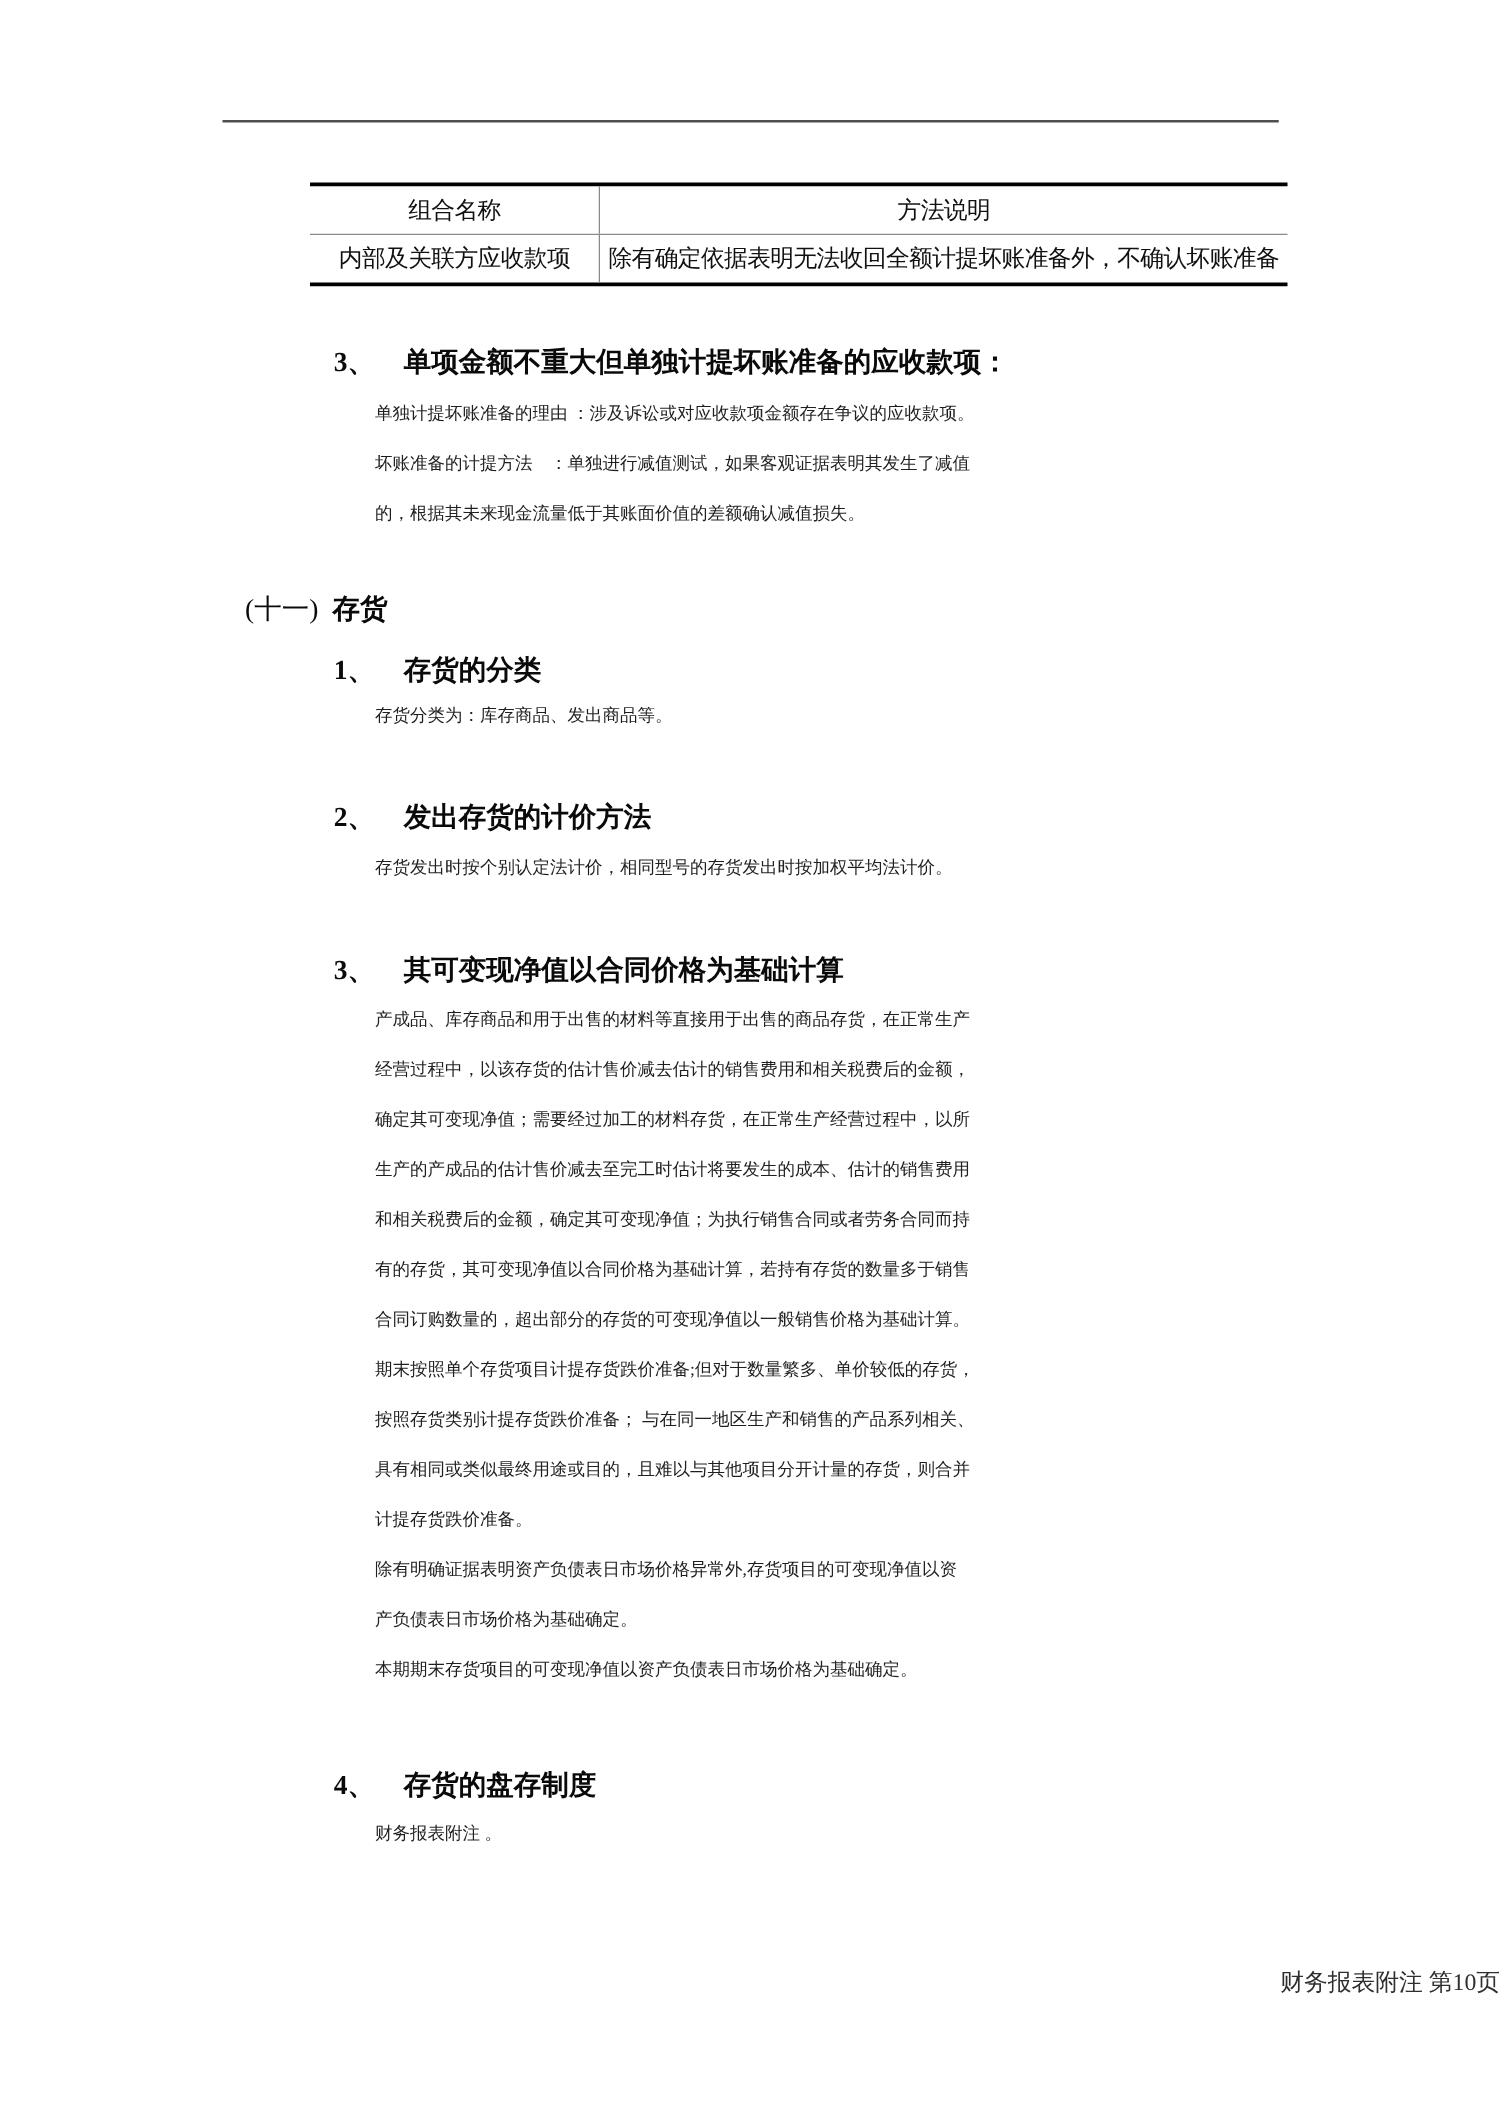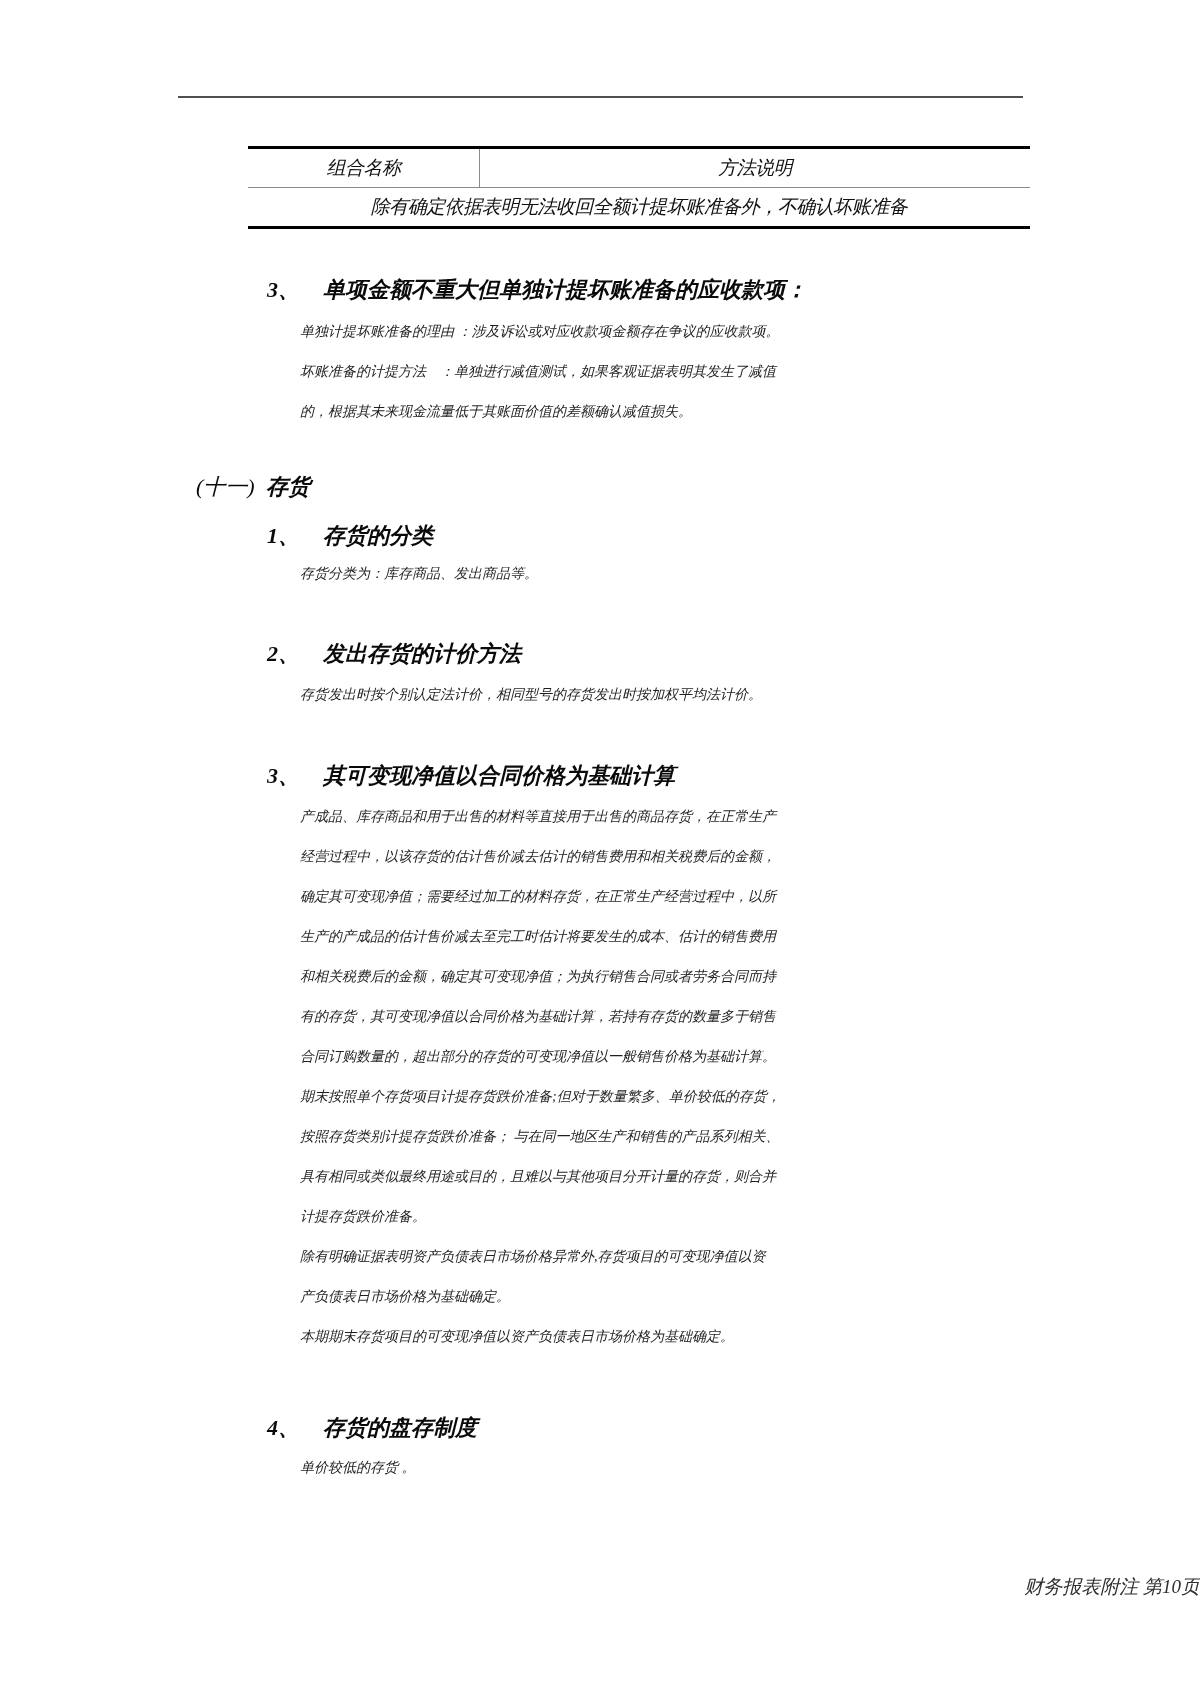--- a/index.html
+++ b/index.html
@@ -4,21 +4,20 @@
 <style>
   html,body{margin:0;padding:0;background:#e8e8e8;}
   .page{
     position:relative;
     width:1200px;height:1696px;
     margin:0 auto;
     background:#ffffff;
     font-family:"Liberation Serif","DejaVu Serif",serif;
     color:#1f1f1f;
     overflow:hidden;
-    font-style:italic;
   }
   .top-rule{
     position:absolute;left:178px;top:96px;width:845px;height:2px;
     background:#4f4f4f;
   }
   
   .tbl{
     position:absolute;left:248px;top:146px;width:782px;
     border-top:3px solid #000;border-bottom:3px solid #000;
     font-size:19px;letter-spacing:-0.5px;color:#111;
@@ -57,20 +56,21 @@
 <div class="page">
 
   <div class="top-rule"></div>
 
   <div class="tbl">
     <div class="tr head">
       <div class="td c1">组合名称</div>
       <div class="td c2">方法说明</div>
     </div>
     <div class="tr body">
+      <div class="td c1">内部及关联方应收款项</div>
       <div class="td c2">除有确定依据表明无法收回全额计提坏账准备外，不确认坏账准备</div>
     </div>
   </div>
 
   <div class="h-line" style="top:270px">
     <span class="num">3、</span><span>单项金额不重大但单独计提坏账准备的应收款项：</span>
   </div>
   <div class="para" style="top:312px">单独计提坏账准备的理由 ：涉及诉讼或对应收款项金额存在争议的应收款项。
 坏账准备的计提方法　：单独进行减值测试，如果客观证据表明其发生了减值
 的，根据其未来现金流量低于其账面价值的差额确认减值损失。</div>
@@ -103,17 +103,17 @@
 按照存货类别计提存货跌价准备； 与在同一地区生产和销售的产品系列相关、
 具有相同或类似最终用途或目的，且难以与其他项目分开计量的存货，则合并
 计提存货跌价准备。
 除有明确证据表明资产负债表日市场价格异常外,存货项目的可变现净值以资
 产负债表日市场价格为基础确定。
 本期期末存货项目的可变现净值以资产负债表日市场价格为基础确定。</div>
 
   <div class="h-line" style="top:1408px">
     <span class="num">4、</span><span>存货的盘存制度</span>
   </div>
-  <div class="para" style="top:1448px">单价较低的存货 。</div>
+  <div class="para" style="top:1448px">财务报表附注 。</div>
 
   <div class="footer">财务报表附注 第10页</div>
 
 </div>
 
 </body></html>

